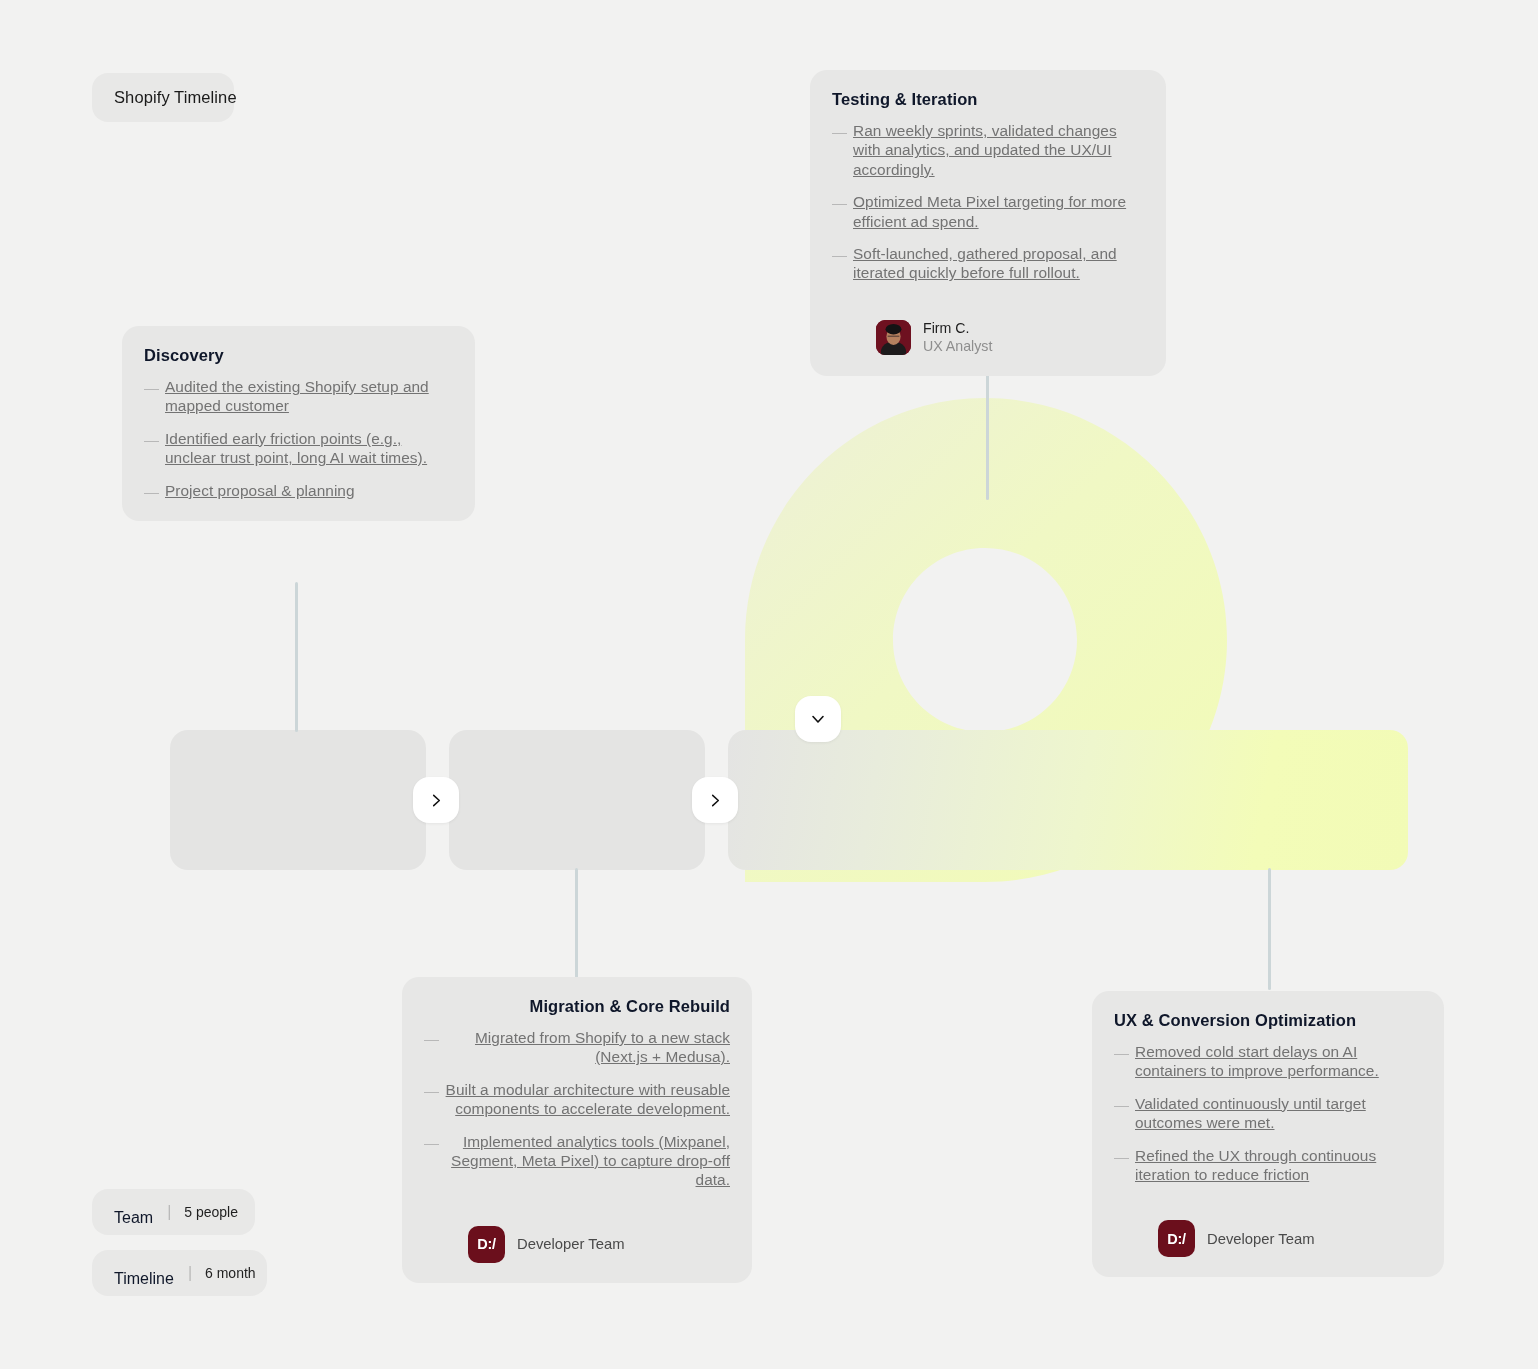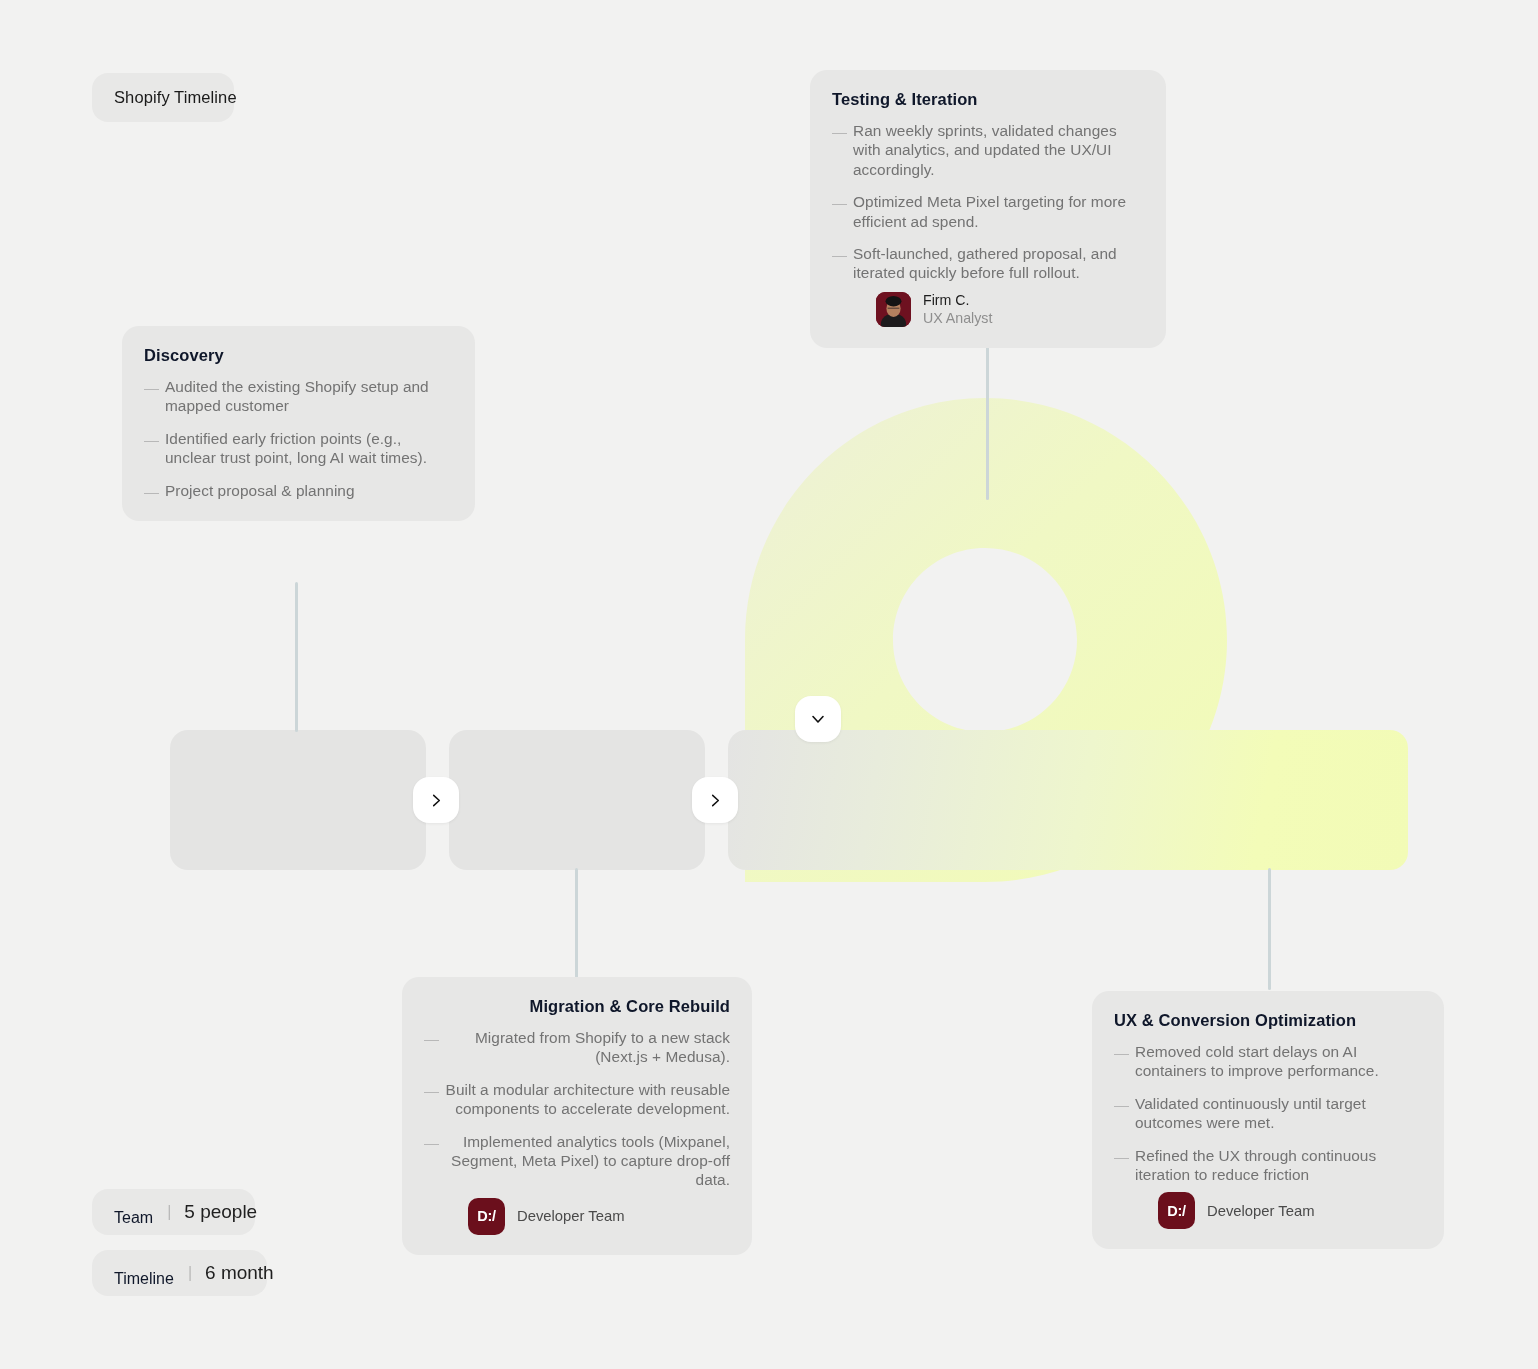--- a/index.html
+++ b/index.html
@@ -16,21 +16,21 @@
     position: absolute;
     background: #e8e8e7;
     border-radius: 16px;
     display: flex; align-items: center;
     padding: 0 22px;
     white-space: nowrap;
   }
   .pill .ptitle { font-size: 16.5px; color: #1a1a1a; letter-spacing: .1px; }
   .pill .plabel { font-size: 16px; color: #0f172a; margin-top: 12px; }
   .pill .psep   { font-size: 16px; color: #b9b9b9; margin: 0 13px 0 14px; }
-  .pill .pval   { font-size: 19px; color: #1f1f1f; }
+  .pill .pval   { font-size: 14px; color: #1f1f1f; }
 
   #pill-project { left: 92px; top: 73px; width: 142px; height: 49px; }
   #pill-team    { left: 92px; top: 1189px; width: 163px; height: 46px; }
   #pill-timeline{ left: 92px; top: 1250px; width: 175px; height: 46px; text-align: center; }
 
   
   #glyph { position: absolute; left: 735px; top: 390px; width: 500px; height: 500px; }
 
   
   .tl-box { position: absolute; top: 730px; height: 140px; border-radius: 18px; }
@@ -70,23 +70,23 @@
     font-size: 16.5px; font-weight: bold; color: #0f172a;
     letter-spacing: .1px; margin-bottom: 12px;
   }
   .bullets { display: flex; flex-direction: column; gap: 13px; }
   .bullet { display: flex; gap: 9px; }
   .bullet .dash {
     flex: 0 0 auto; width: 12px; color: #b8b8b8;
     font-size: 15px; line-height: 19px; padding-top: 1px;
   }
   .bullet .btxt {
-    font-size: 15.4px; line-height: 19.4px; color: #737373; letter-spacing: .05px;
-  }
-  .person { display: flex; align-items: center; gap: 12px; margin-top: 8px; padding-left: 44px; }
+    font-size: 15.4px; line-height: 19.4px; color: #737373; letter-spacing: .05px; text-decoration: underline;
+  }
+  .person { display: flex; align-items: center; gap: 12px; margin-top: 36px; padding-left: 44px; }
   .person .pname { font-size: 14.2px; color: #1e1e1e; line-height: 18px; }
   .person .prole { font-size: 14.2px; color: #8e8e8e; line-height: 19px; }
   .person .ptext { display: flex; flex-direction: column; }
   .person .teamname { font-size: 14.8px; color: #4a4a4a; }
 
   .avatar {
     width: 35px; height: 35px; border-radius: 9px;
     flex: 0 0 auto; overflow: hidden; position: relative;
     background: #6e1120;
   }

